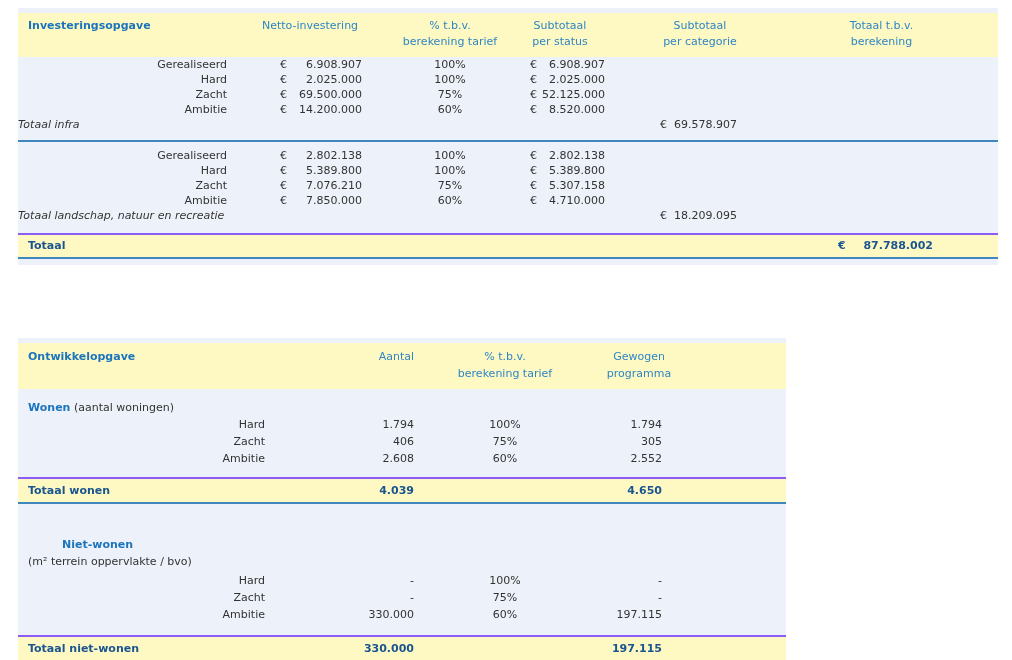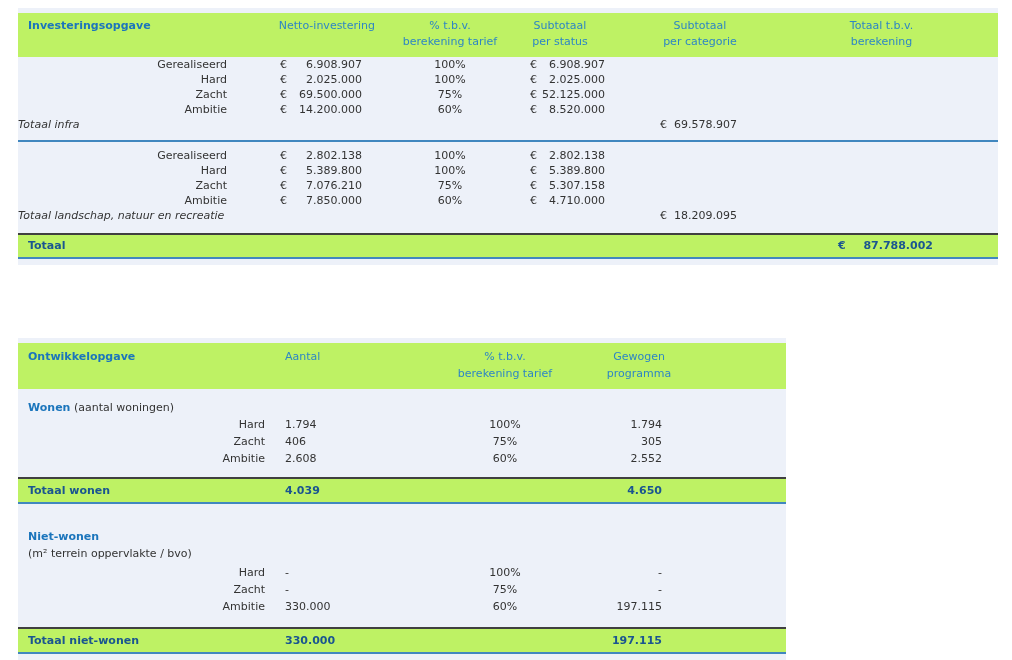--- a/index.html
+++ b/index.html
@@ -5,57 +5,57 @@
   html,body { margin:0; padding:0; }
   body {
     width:1012px; height:660px; position:relative; overflow:hidden;
     background:#ffffff; font-family:"DejaVu Sans", sans-serif;
     font-size:11px; color:#333333;
   }
   .tbl { position:absolute; background:#edf1f9; padding:5px 0 6px 0; }
   #t1 { left:18px; top:8px; width:980px; }
   #t2 { left:18px; top:338px; width:768px; }
 
-  .band { background:#bef264; }
+  .band { background:#fef9c3; }
   .head-band { padding:5px 0 7px 0; }
-  .total-band { border-top:2px solid #404040; border-bottom:2px solid #4187bf; padding:3px 0; }
+  .total-band { border-top:2px solid #8b5cf6; border-bottom:2px solid #4187bf; padding:3px 0; }
 
   .t1-row { display:grid; grid-template-columns:227px 140px 130px 120px 130px 233px; height:15px; line-height:15px; white-space:nowrap; }
   .t1-row.hrow { height:16px; line-height:16px; }
   .t2-row { display:grid; grid-template-columns:267px 147px 146px 150px; height:17px; line-height:17px; white-space:nowrap; }
 
   .cell { overflow:visible; }
   .lpad { padding-left:10px; }
   .rlab1 { text-align:right; padding-right:18px; }
   .rlab2 { text-align:right; padding-right:20px; }
 
   
   .c2 { padding-left:35px; padding-right:23px; }
   .c4 { padding-left:15px; padding-right:30px; }
   .c5 { padding-left:25px; padding-right:28px; }
   .c6 { padding-left:73px; padding-right:65px; }
-  .c2h { text-align:right; padding:0 10px 0 0; }
+  .c2h { text-align:center; padding:0 10px 0 0; }
   .c3h, .c5h, .c6h { text-align:center; padding:0; }
   .c4h { text-align:center; padding:0 30px 0 0; }
   .pct { text-align:center; }
 
   
-  .d2 { padding-right:18px; }
+  .d2 { text-align:right; padding-right:18px; }
   .d3 { text-align:center; }
   .d4 { text-align:right; padding-right:66px; }
   .d4h { text-align:center; padding:0 28px 0 0; }
 
   .money { display:flex; justify-content:space-between; }
   .colhead { color:#2e86c4; }
   .blue-bold { color:#1b75bc; font-weight:bold; }
   .ital { font-style:italic; grid-column:1 / 3; text-align:left; padding-right:158px; }
   .gtotal { color:#1a5590; font-weight:bold; }
   .divider { border-top:2px solid #4187bf; margin:8px 0 6px 0; }
   .mt8 { margin-top:8px; } .mt10 { margin-top:10px; } .mt12 { margin-top:12px; }
-  .mt16 { margin-top:24px; } .mt2 { margin-top:2px; }
+  .mt16 { margin-top:32px;padding-left:34px; } .mt2 { margin-top:2px; }
 </style>
 </head>
 <body>
 
 <div id="t1" class="tbl">
 
   <div class="band head-band">
     <div class="t1-row hrow">
       <div class="cell lpad blue-bold">Investeringsopgave</div>
       <div class="cell c2h colhead">Netto-investering</div>

